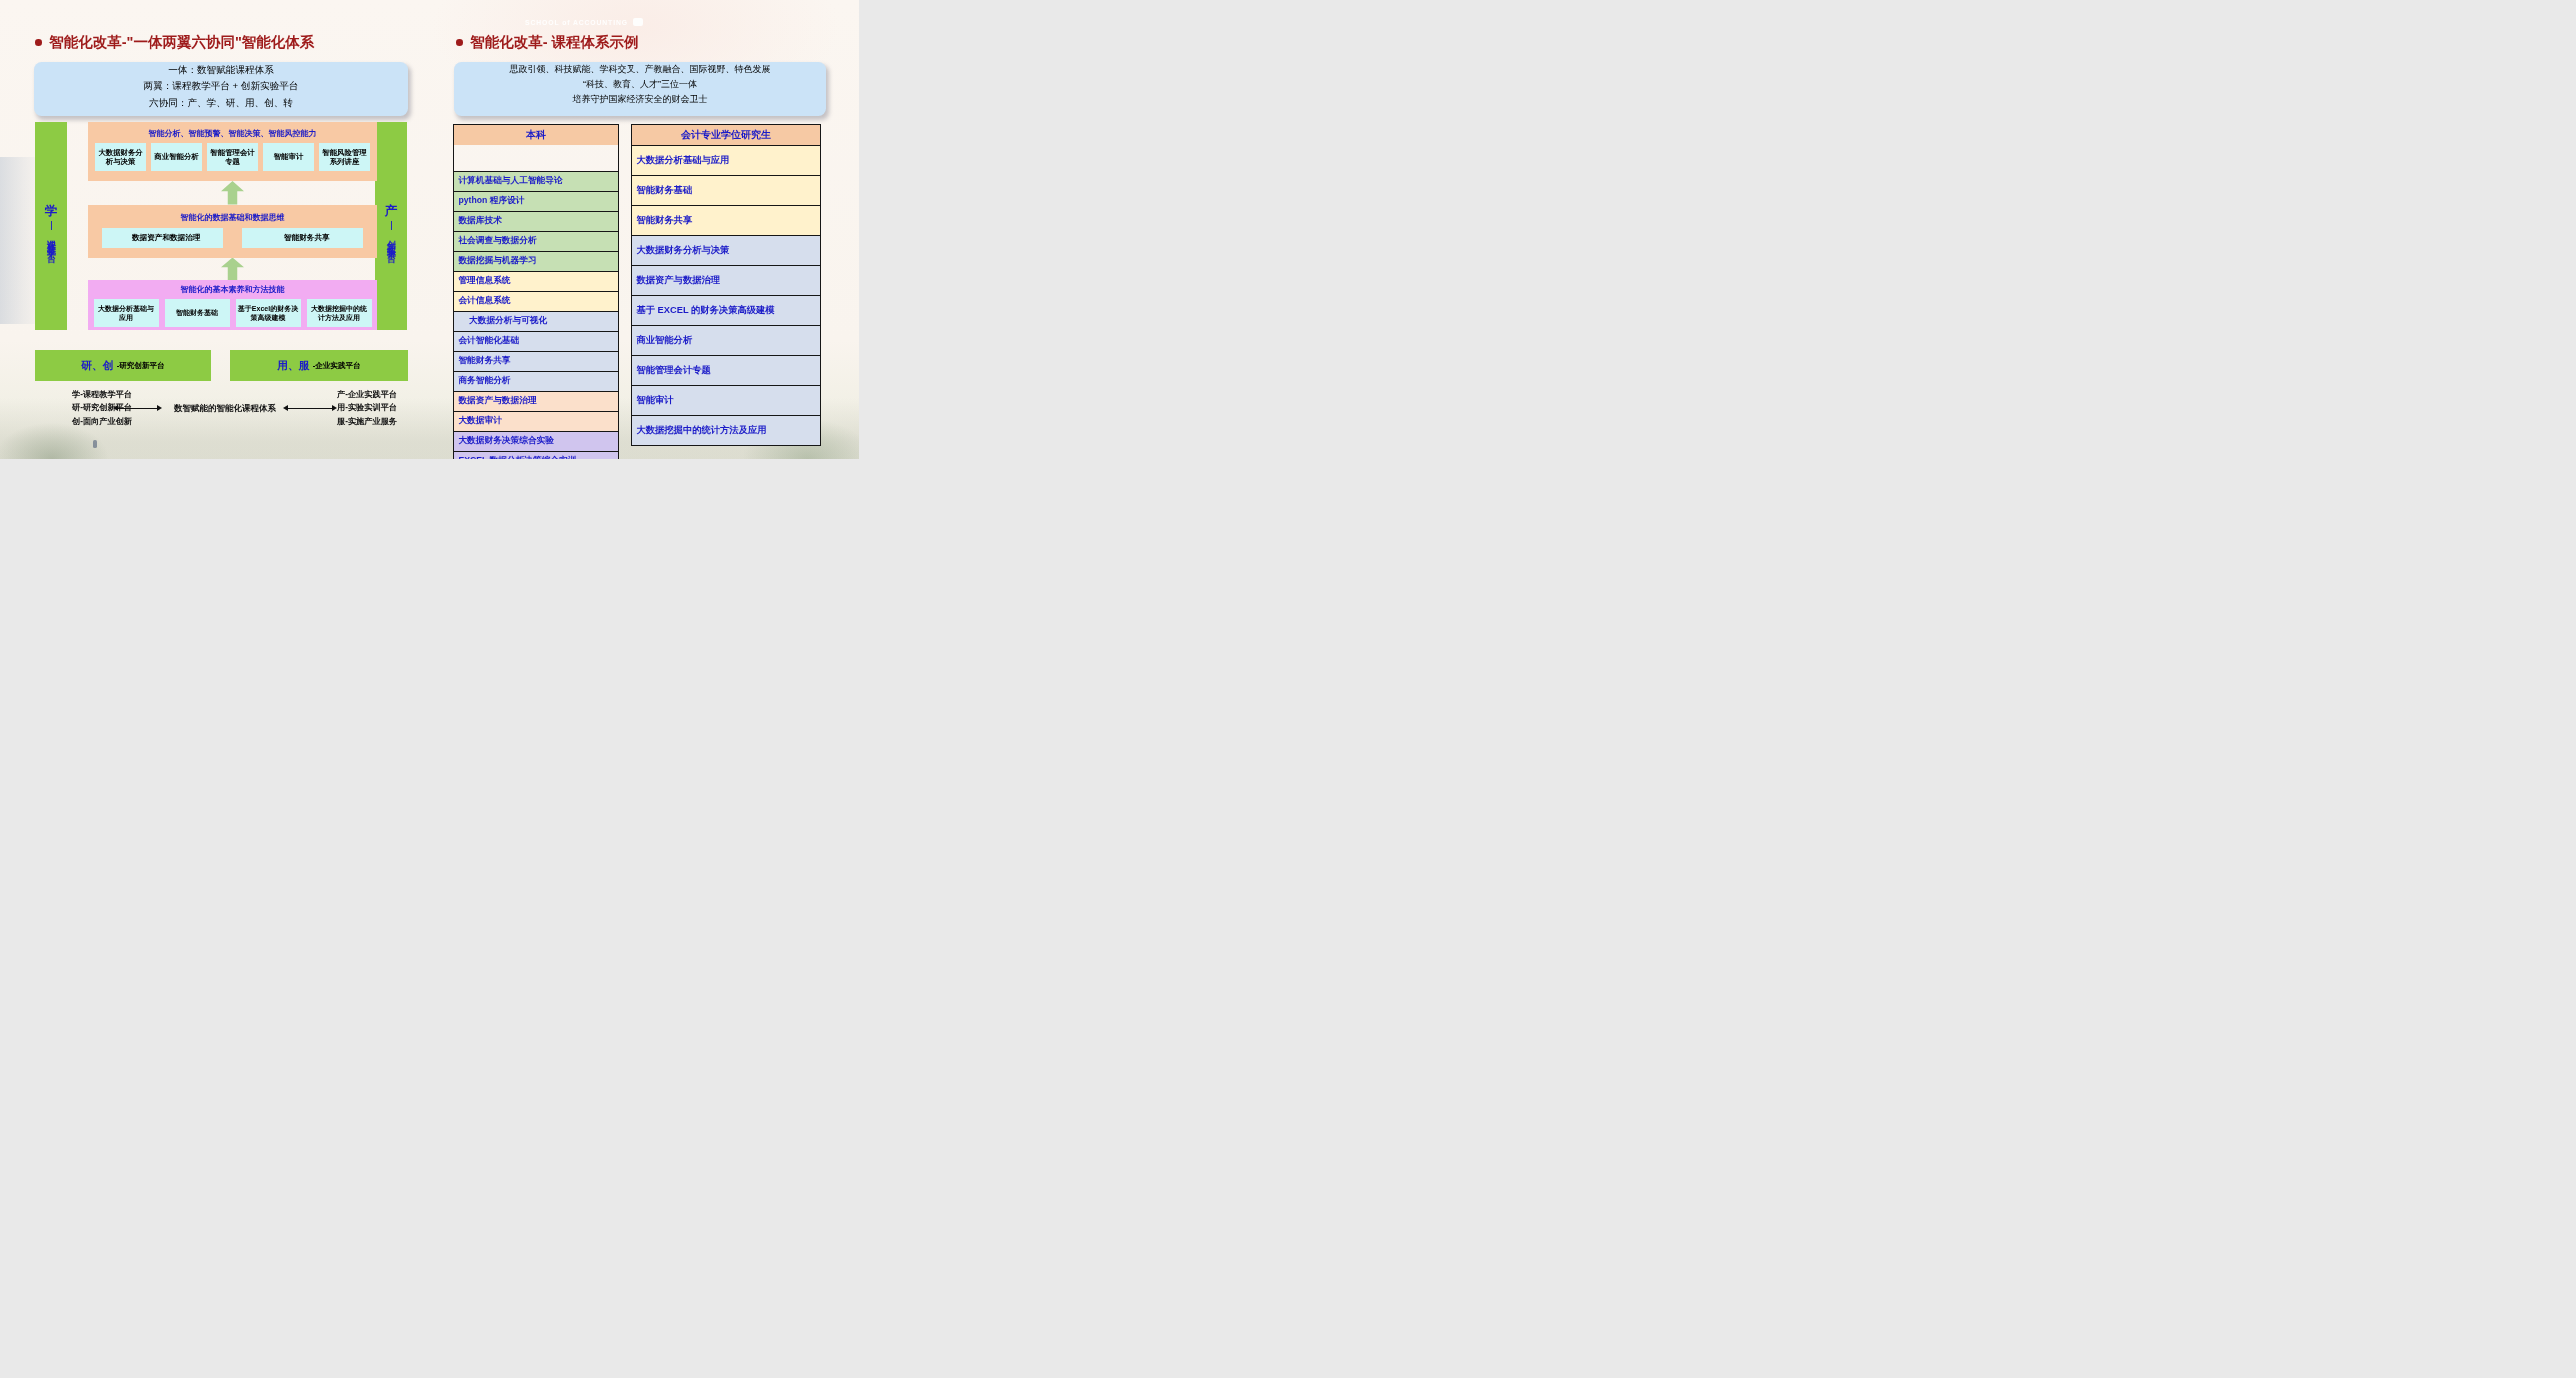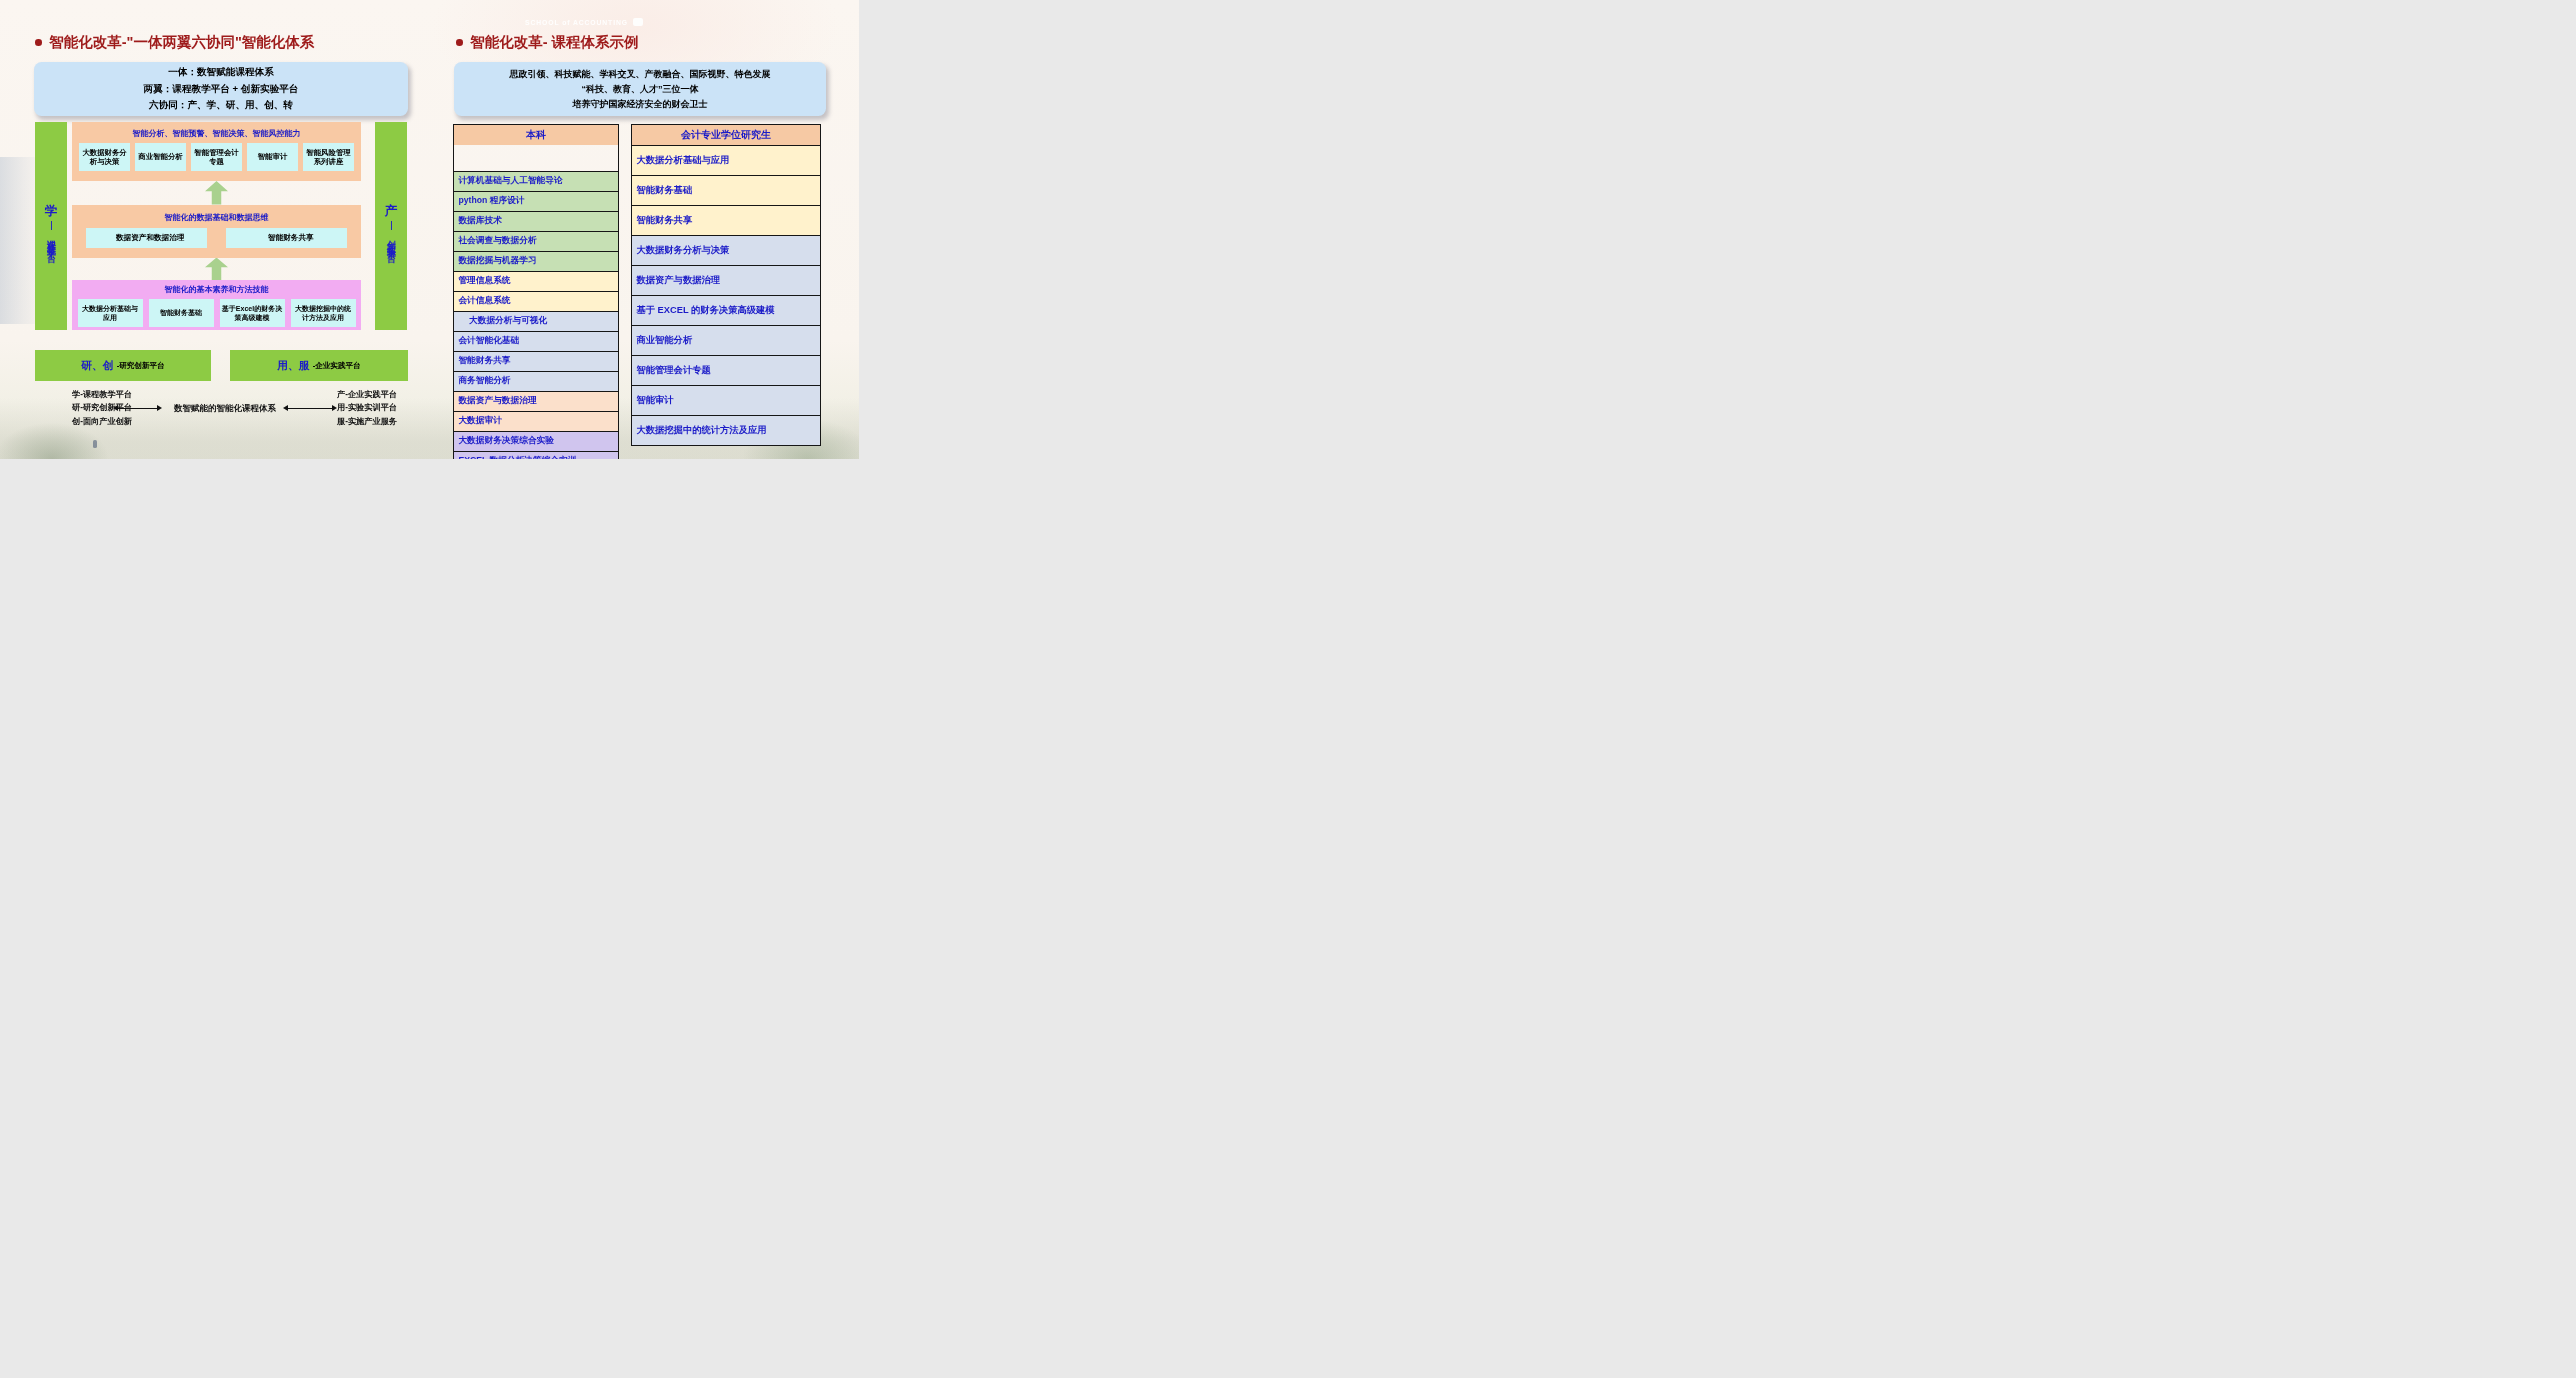--- a/index.html
+++ b/index.html
@@ -23,33 +23,33 @@
   .watermark{position:absolute;left:525px;top:18px;display:flex;align-items:center;gap:4.9px;
     color:#fff;font-size:6.8px;font-weight:700;letter-spacing:0.9px;opacity:.95;}
   .watermark .sq{width:9.8px;height:8.2px;background:#fff;border-radius:2.2px;}
 
   .title{position:absolute;top:33px;display:flex;gap:7.6px;color:#9E1B1B;font-weight:800;font-size:14.5px;white-space:nowrap;}
   .title .dot{width:6.6px;height:6.6px;border-radius:50%;background:#9E1B1B;margin-top:6px;flex:0 0 auto;}
   .title.t-left{left:35px;} .title.t-right{left:456px;}
 
   .summary{position:absolute;top:62px;height:54px;border-radius:7.6px;
     box-shadow:2.7px 3.3px 4.4px rgba(130,130,145,.45);
-    display:flex;flex-direction:column;justify-content:center;align-items:center;
-    color:#000;font-weight:700;text-align:center;}
+    display:flex;flex-direction:column;justify-content:flex-start;align-items:center;
+    color:#000;font-weight:400;text-align:center;}
   .summary.s-left{left:34px;width:374px;font-size:9.6px;line-height:16.4px;}
   .summary.s-right{left:454px;width:372px;font-size:9px;line-height:15px;}
 
   .vbar{position:absolute;top:122px;width:32px;height:208px;
     display:flex;flex-direction:column;align-items:center;justify-content:center;
     color:#1C1CC8;font-weight:800;}
   .vbar.v-left{left:35px;} .vbar.v-right{left:375px;}
   .vbar .big{font-size:12.6px;}
   .vbar .rest{writing-mode:vertical-rl;text-orientation:mixed;font-size:9px;letter-spacing:2.7px;margin-top:1.1px;}
 
-  .stack{position:absolute;left:72px;top:122px;width:289px;display:flex;flex-direction:column;}
+  .stack{position:absolute;left:88px;top:122px;width:289px;display:flex;flex-direction:column;}
   .tier{display:flex;flex-direction:column;}
   .t-label{text-align:center;color:#1C1CC8;font-weight:800;font-size:8px;}
   .t-items{display:flex;}
   .titem{display:flex;align-items:center;justify-content:center;text-align:center;
     color:#000;font-weight:700;}
   .tier1{height:59px;} .tier1 .t-label{margin-top:5.5px;}
   .tier1 .t-items{margin:4.4px 7px 0;gap:4.9px;}
   .tier1 .titem{flex:1;height:28px;font-size:7.4px;line-height:9.3px;padding:0 1.1px;}
   .arrow-up{width:25px;margin:0 auto;background:#A9D18E;
     clip-path:polygon(50% 0%,96% 44%,69% 44%,69% 100%,31% 100%,31% 44%,4% 44%);}

